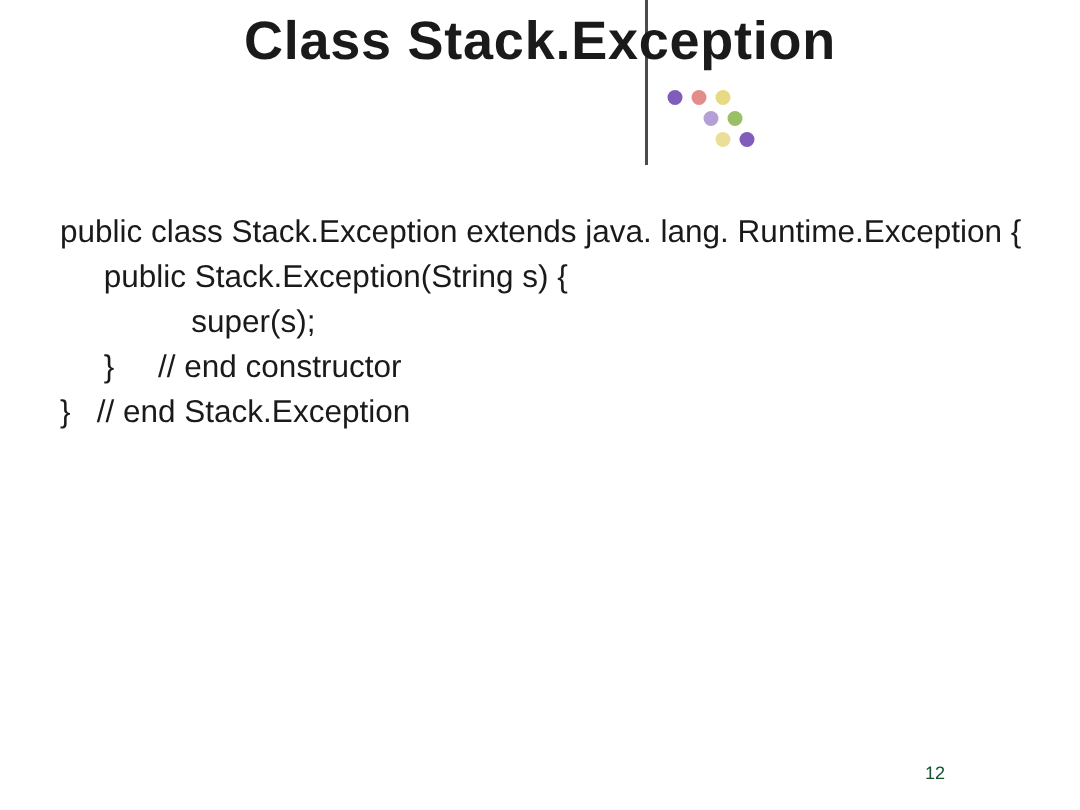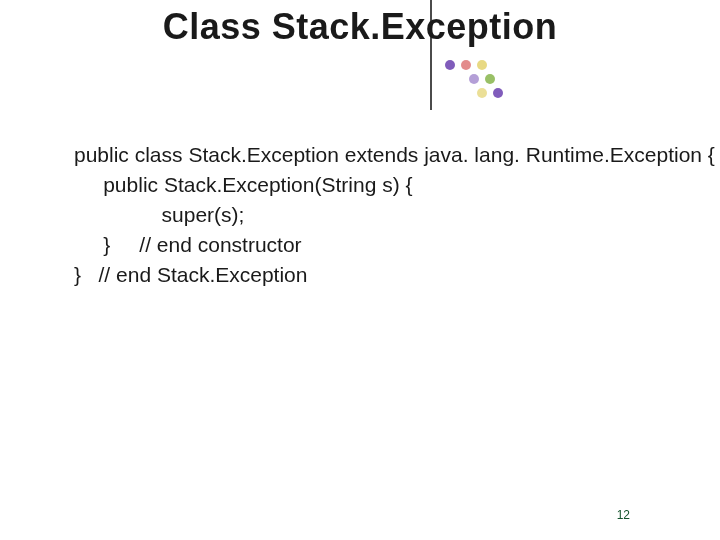--- a/index.html
+++ b/index.html
@@ -58,21 +58,20 @@
   .d-green  { background: #7fb040; opacity: 0.8; }
 
   .code {
     position: absolute;
     top: 140px;
     left: 40px;
     font-size: 21px;
     line-height: 30px;
     color: #1a1a1a;
     white-space: pre;
-    margin-left: 34px;
   }
   .page-num {
     position: absolute;
     bottom: 18px;
     right: 30px;
     font-family: Arial, sans-serif;
     font-size: 12px;
     color: #14532d;
   }
 </style>

